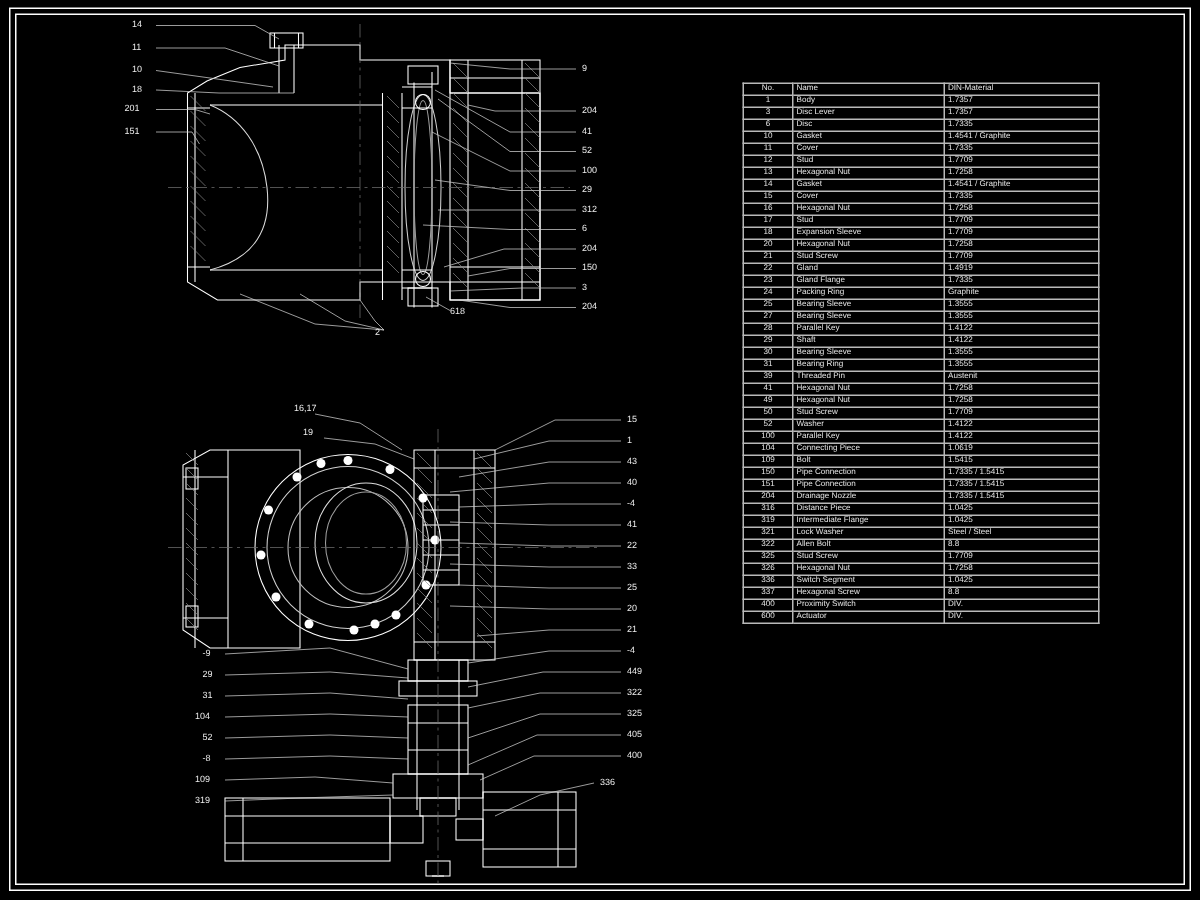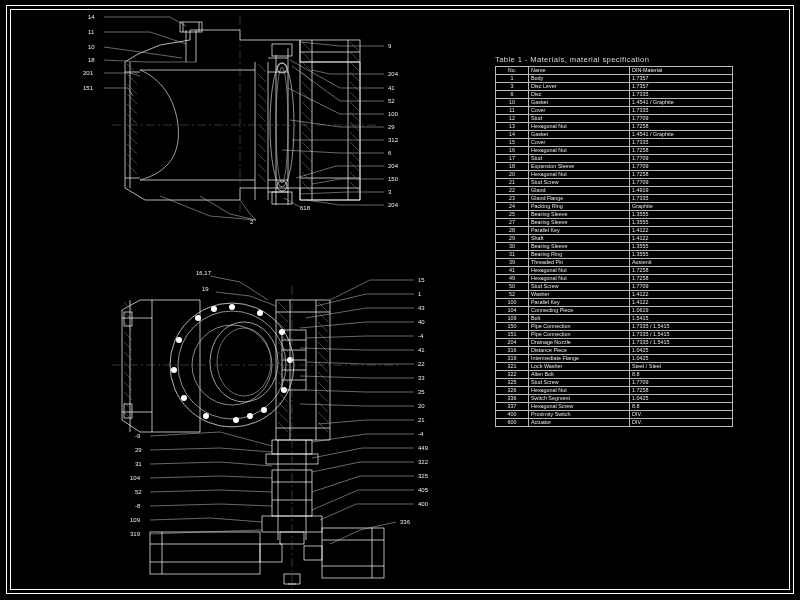--- a/index.html
+++ b/index.html
@@ -288,21 +288,20 @@
         <path d="M150 478 L220 476 L272 478"></path>
         <path d="M150 492 L220 490 L272 492"></path>
         <path d="M150 506 L220 504 L272 506"></path>
         <path d="M150 520 L210 518 L262 522"></path>
         <path d="M150 534 L200 532 L262 530"></path>
       </g>
     </g>
   </svg>
 
   <div class="table-wrap">
-    <div class="table-title">Table 1 - Materials, material specification</div>
     <table class="mat">
       <thead>
         <tr>
           <th class="col-no">No.</th>
           <th class="col-name">Name</th>
           <th class="col-mat">DIN-Material</th>
         </tr>
       </thead>
       <tbody>
           <tr>

